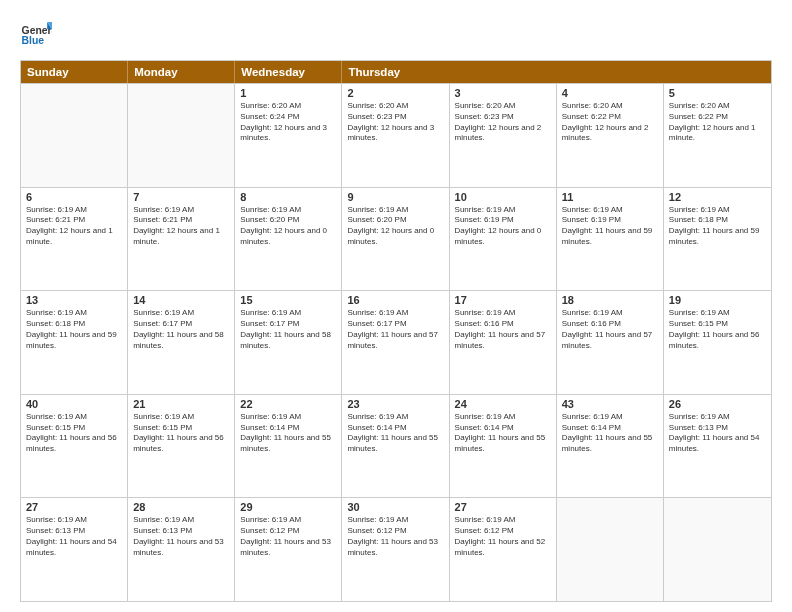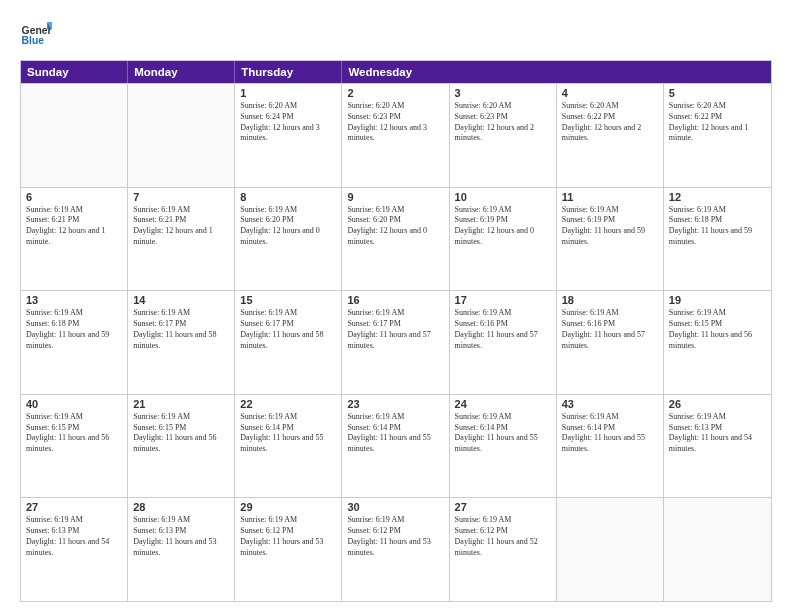--- a/index.html
+++ b/index.html
@@ -48,21 +48,21 @@
     }
     .calendar {
       flex: 1;
       display: flex;
       flex-direction: column;
       border: 1px solid #ccc;
     }
     .cal-header {
       display: grid;
       grid-template-columns: repeat(7, 1fr);
-      background: #4c1d95;
+      background: #a16207;
     }
     .cal-header-cell {
       color: #fff;
       font-size: 11.5px;
       font-weight: bold;
       padding: 5px 6px;
       border-right: 1px solid rgba(255,255,255,0.3);
     }
     .cal-header-cell:last-child { border-right: none; }
     .cal-body {
@@ -91,21 +91,20 @@
     .day-num {
       font-size: 11px;
       font-weight: bold;
       display: block;
       margin-bottom: 2px;
     }
     .cell-text {
       font-size: 8px;
       line-height: 1.35;
       color: #333;
-      font-family: Liberation Serif, serif;
     }
   </style>
 </head>
 <body>
 
 <div class="page">
   <div class="header">
     <div class="logo">
       <svg class="logo-icon" viewBox="0 0 40 40">
         <text x="2" y="20" font-size="13" font-weight="bold" fill="#333">General</text>
@@ -117,22 +116,22 @@
     <div class="title-block">
       <div class="month-title"></div>
       <div class="location"></div>
     </div>
   </div>
 
   <div class="calendar">
     <div class="cal-header">
     <div class="cal-header-cell">Sunday</div>
         <div class="cal-header-cell">Monday</div>
+        <div class="cal-header-cell">Wednesday</div>
         <div class="cal-header-cell">Thursday</div>
-        <div class="cal-header-cell">Wednesday</div>
       </div>
     <div class="cal-body">
     <div class="cal-row">
           <div class="cal-cell empty"></div>
           <div class="cal-cell empty"></div>
           <div class="cal-cell">
             <span class="day-num">1</span>
             <div class="cell-text">Sunrise: 6:20 AM<br>Sunset: 6:24 PM<br>Daylight: 12 hours and 3 minutes.</div>
           </div>
           <div class="cal-cell">

